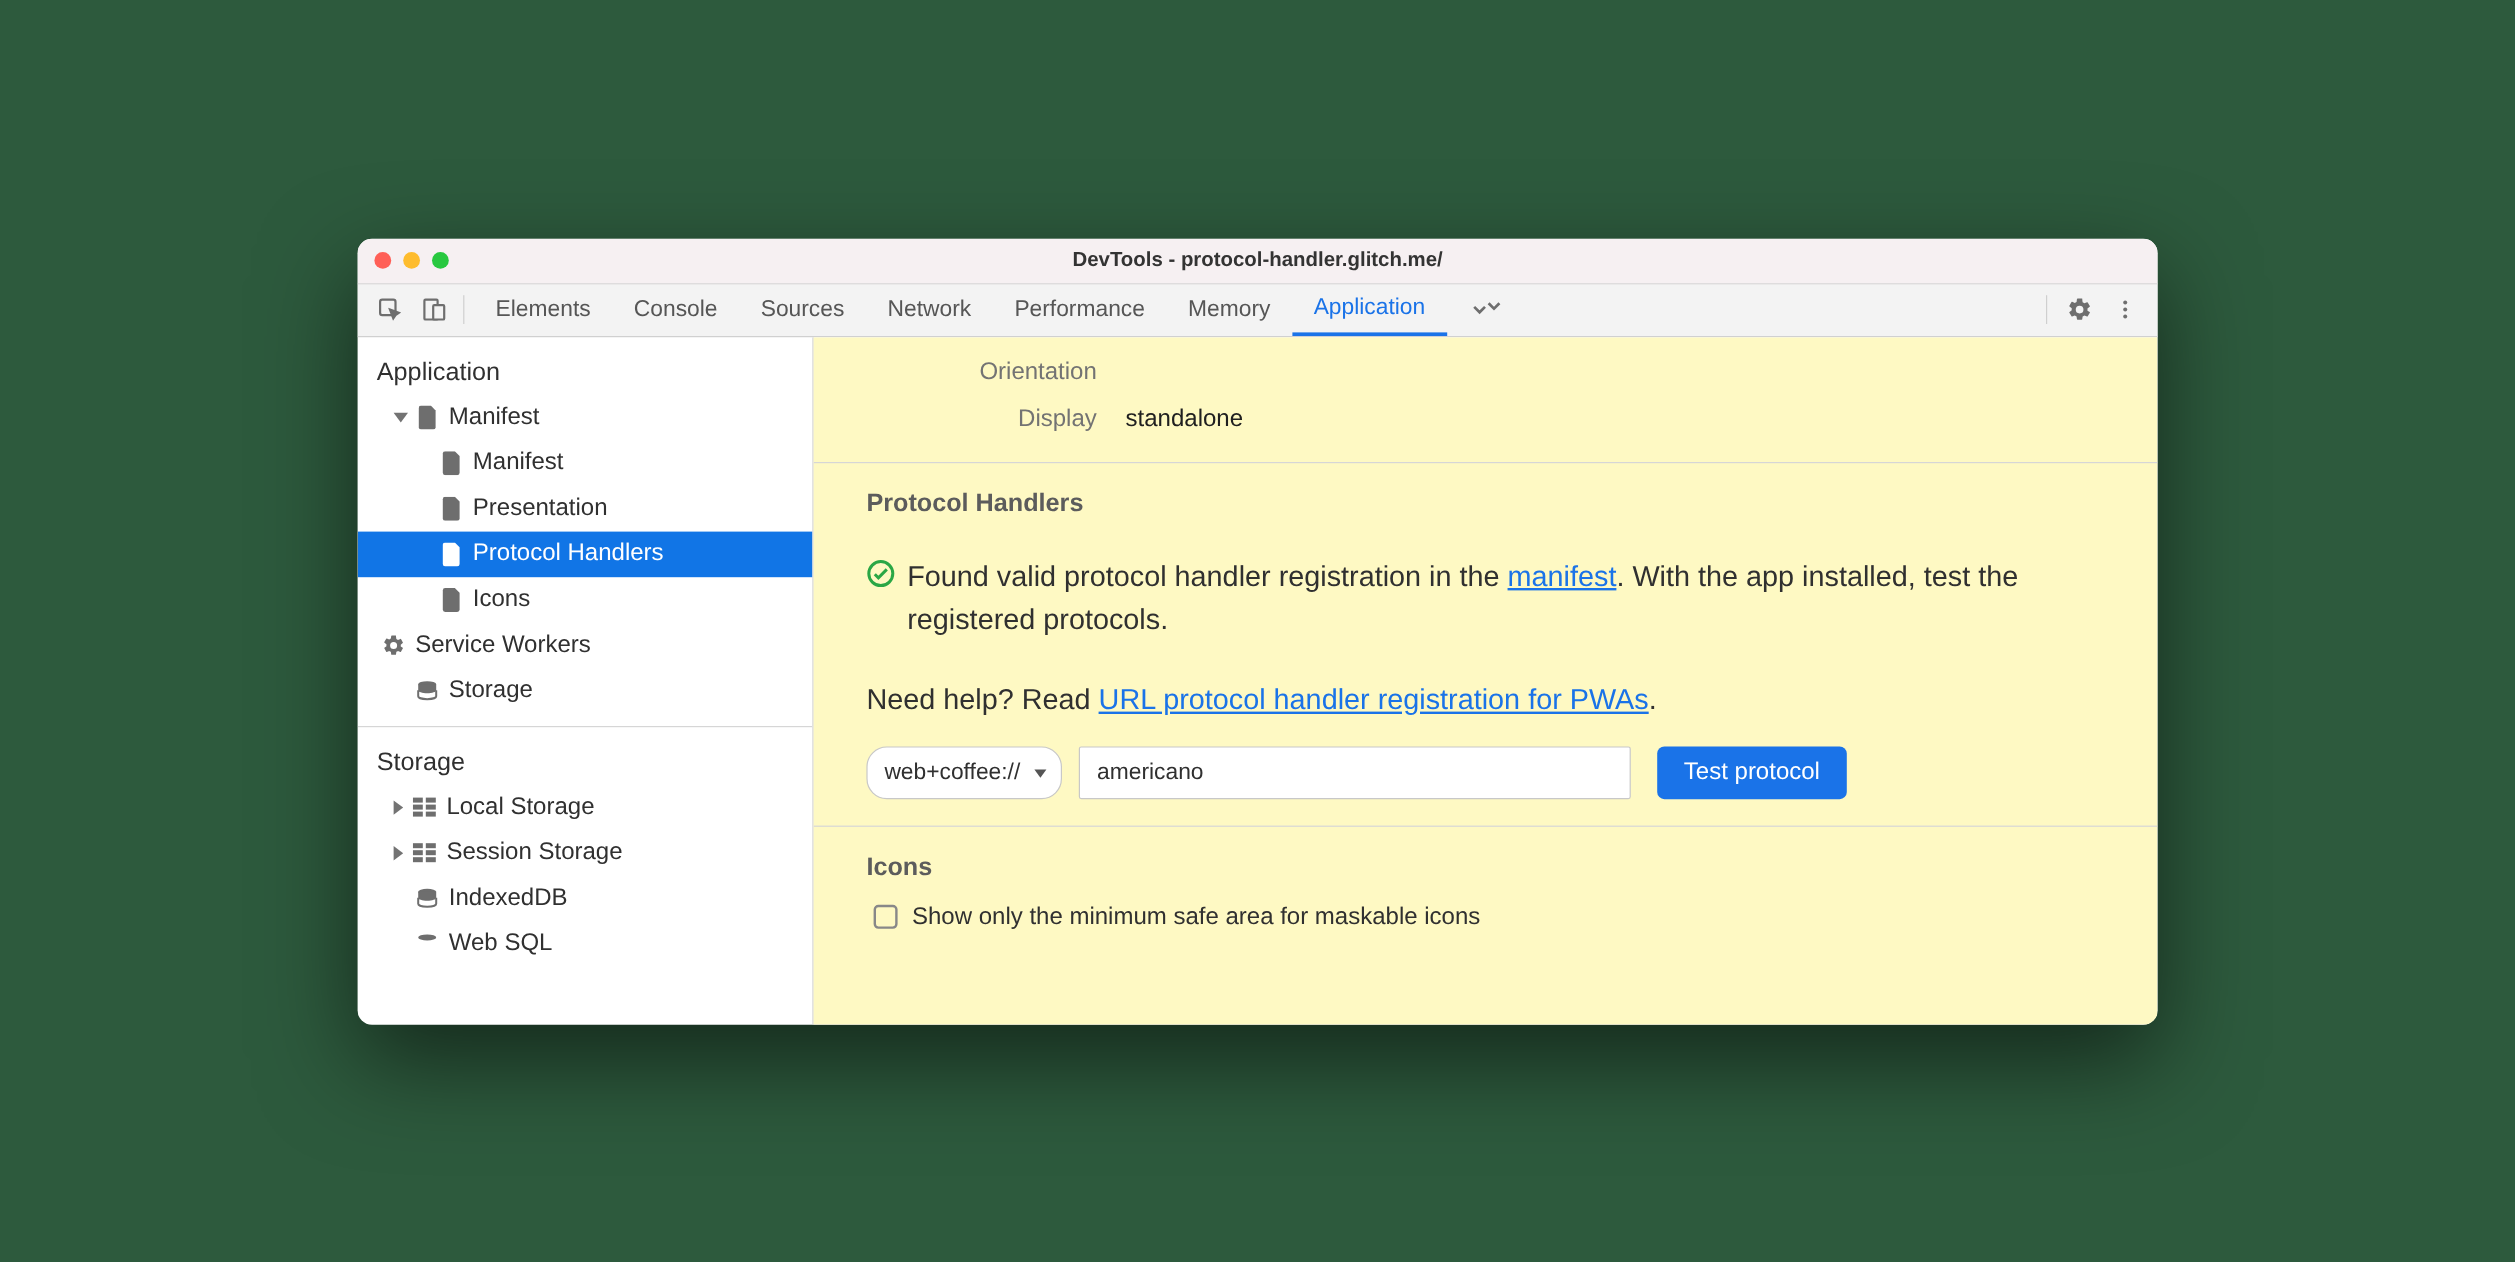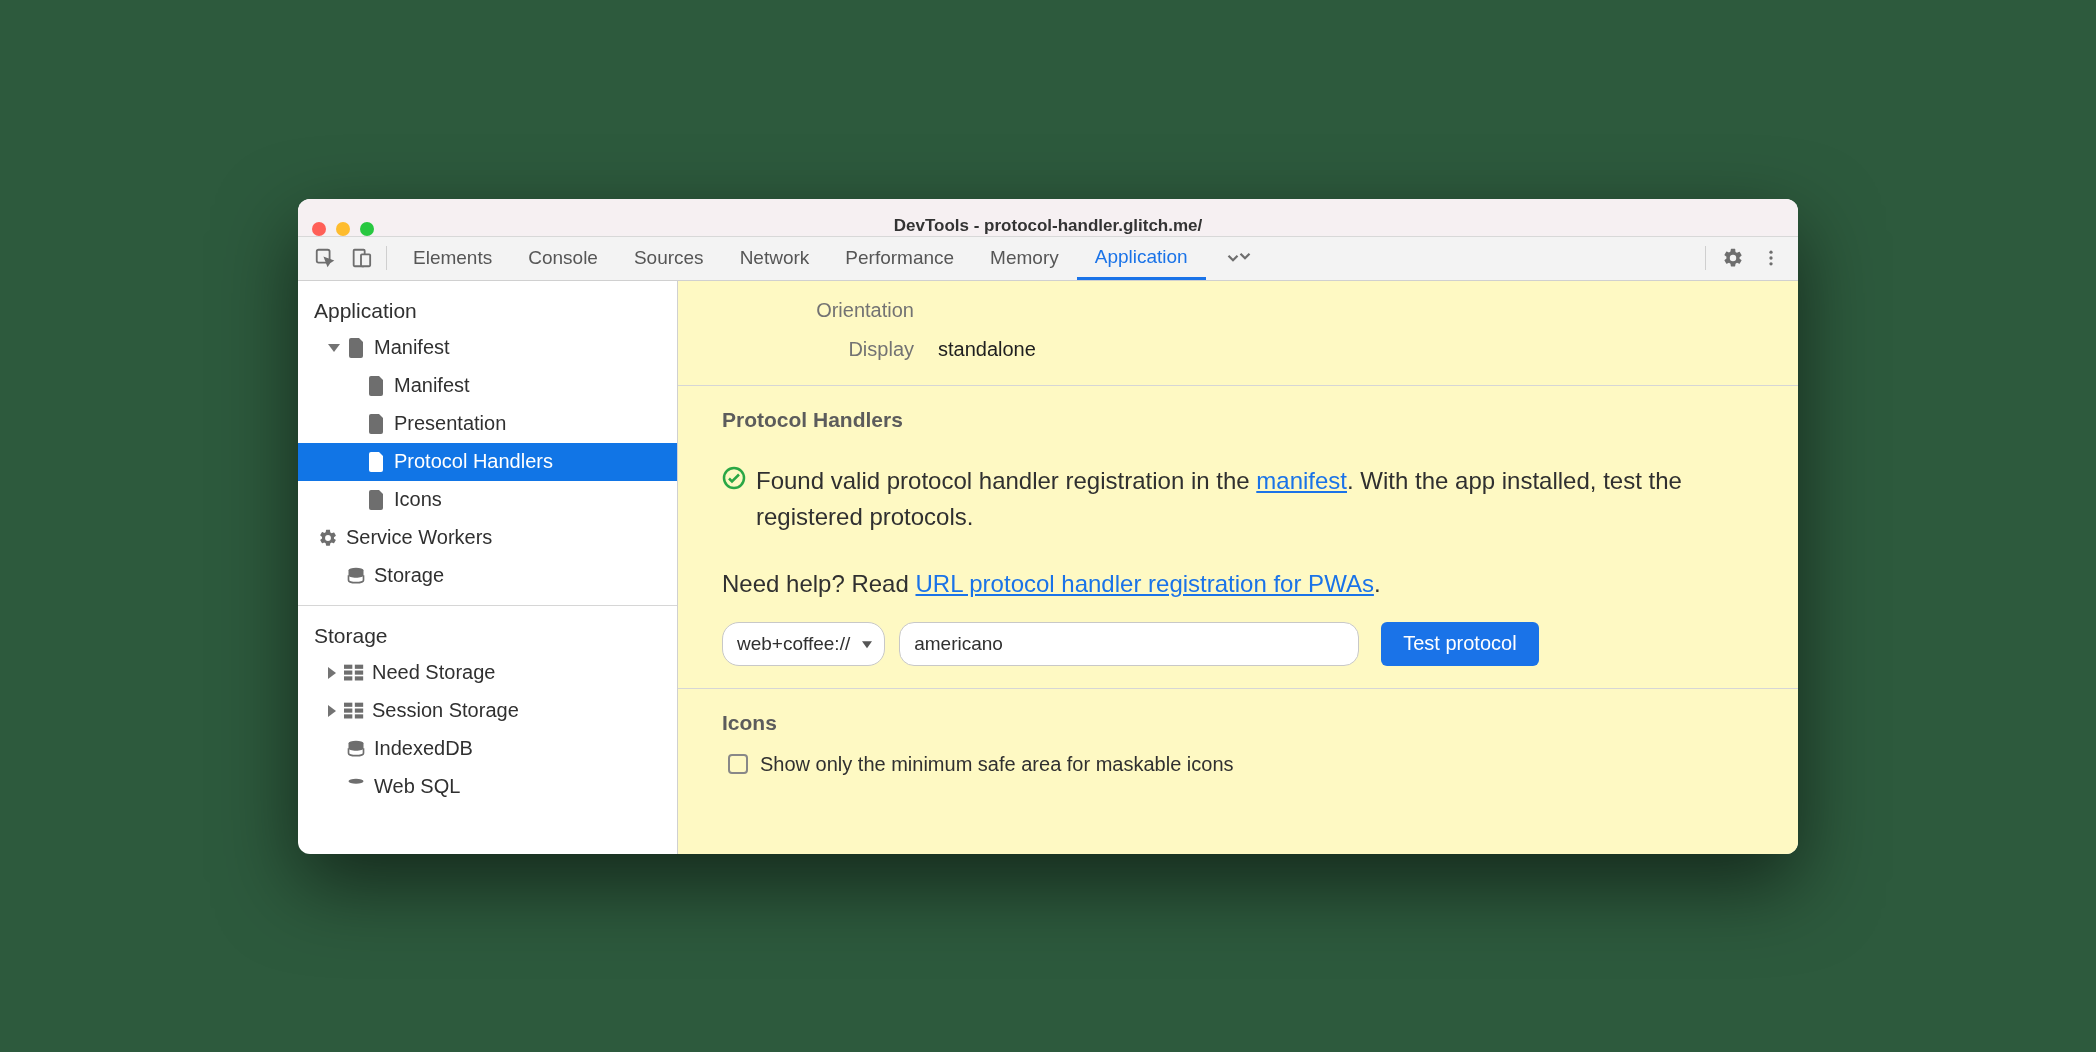--- a/index.html
+++ b/index.html
@@ -20,21 +20,21 @@
     overflow: hidden;
     box-shadow: 0 30px 80px rgba(0,0,0,0.55);
     display: flex;
     flex-direction: column;
   }
   .titlebar {
     height: 38px;
     background: #f6f0f2;
     border-bottom: 1px solid #d8d8d8;
     display: flex;
-    align-items: flex-end;
+    align-items: center;
     padding: 0 14px;
     position: relative;
   }
   .traffic { display: flex; gap: 10px; }
   .dot { width: 14px; height: 14px; border-radius: 50%; }
   .dot.red { background: #ff5f57; }
   .dot.yellow { background: #febc2e; }
   .dot.green { background: #28c840; }
   .titlebar-title {
     position: absolute;
@@ -174,21 +174,21 @@
     right: 12px;
     top: 50%;
     transform: translateY(-40%);
     border-style: solid;
     border-width: 7px 5px 0 5px;
     border-color: #555 transparent transparent transparent;
   }
   .text-input {
     height: 44px;
     border: 1px solid #c8c8c8;
-    border-radius: 15px;
+    border-radius: 2px;
     padding: 0 14px;
     font-size: 19px;
     color: #303030;
     width: 460px;
   }
   .btn-primary {
     height: 44px;
     border: none;
     border-radius: 6px;
     background: #1a73e8;
@@ -334,21 +334,21 @@
       <div class="tree-row" style="padding-left:30px">
         <span class="arrow right"></span>
         <svg width="20" height="18" viewBox="0 0 24 20" fill="#6e6e6e">
             <rect x="0" y="0" width="10" height="5"></rect>
             <rect x="13" y="0" width="10" height="5"></rect>
             <rect x="0" y="7" width="10" height="5"></rect>
             <rect x="13" y="7" width="10" height="5"></rect>
             <rect x="0" y="14" width="10" height="5"></rect>
             <rect x="13" y="14" width="10" height="5"></rect>
           </svg>
-        <span>Need Storage</span>
+        <span>Local Storage</span>
       </div>
       <div class="tree-row" style="padding-left:30px">
         <span class="arrow right"></span>
         <svg width="20" height="18" viewBox="0 0 24 20" fill="#6e6e6e">
             <rect x="0" y="0" width="10" height="5"></rect>
             <rect x="13" y="0" width="10" height="5"></rect>
             <rect x="0" y="7" width="10" height="5"></rect>
             <rect x="13" y="7" width="10" height="5"></rect>
             <rect x="0" y="14" width="10" height="5"></rect>
             <rect x="13" y="14" width="10" height="5"></rect>

